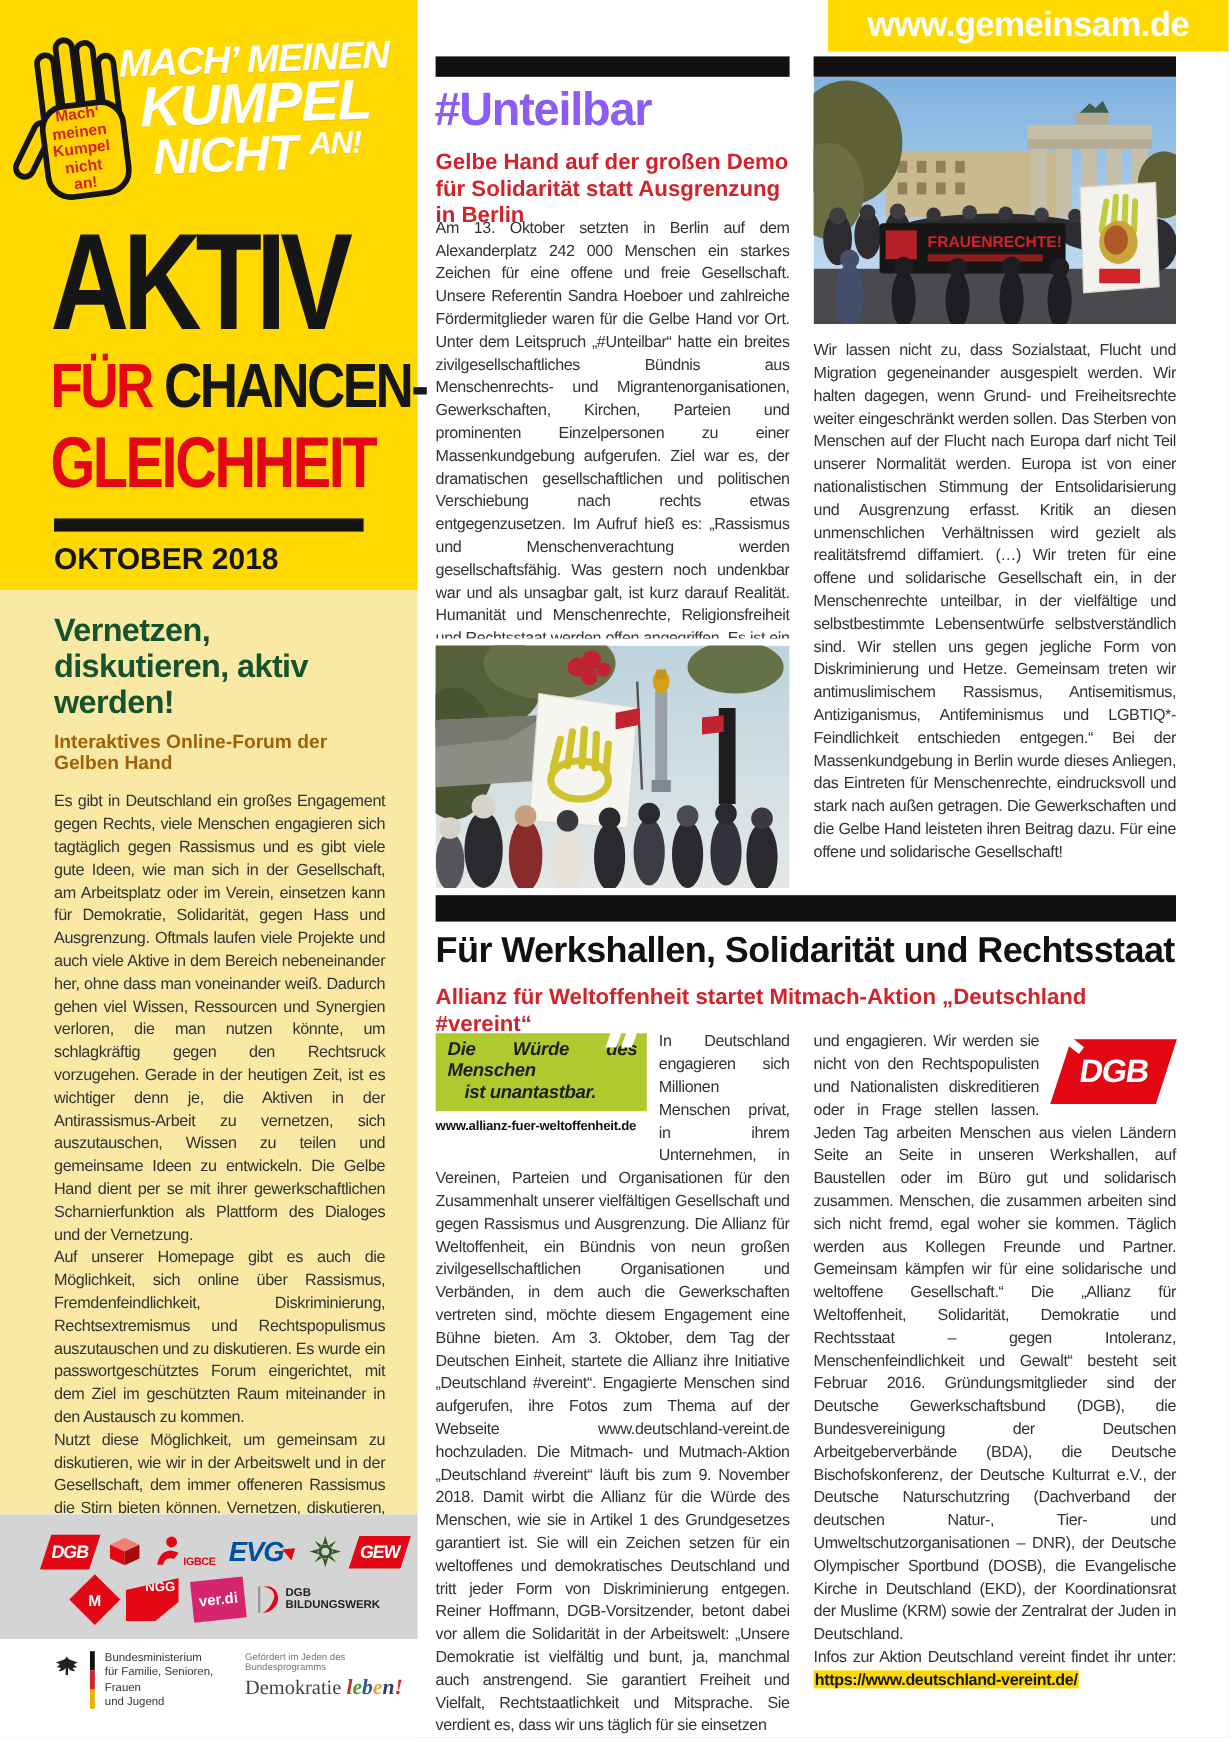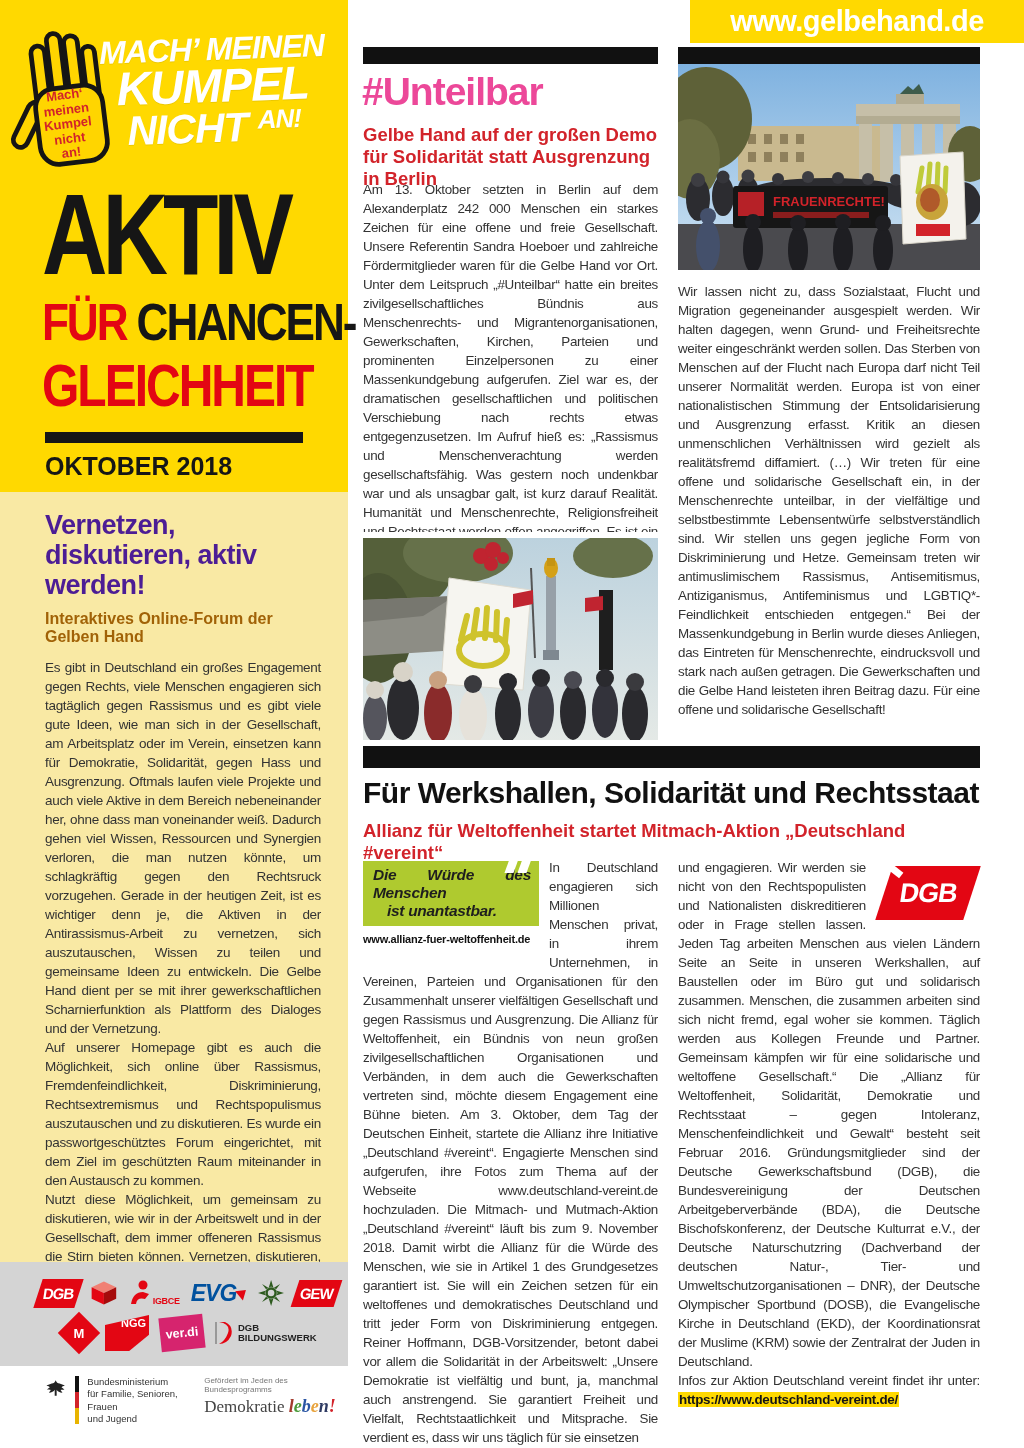--- a/index.html
+++ b/index.html
@@ -24,36 +24,36 @@
          transform:scaleX(.85);transform-origin:0 0;white-space:nowrap;color:#161616;}
   .line2 .red{color:#E30613;}
   .gleich{left:42px;top:356px;font-size:60px;line-height:1;font-weight:900;color:#E30613;
           letter-spacing:-2.5px;transform:scaleX(.8);transform-origin:0 0;white-space:nowrap;}
   .mast-bar{left:45px;top:432px;width:258px;height:11px;background:#161616;}
   .mast-date{left:45px;top:452px;font-size:25px;font-weight:bold;color:#161616;}
 
   
   .left-article{left:0;top:492px;width:348px;height:770px;background:#F9E9A4;
                 box-sizing:border-box;padding:18px 27px 0 45px;}
-  .la-title{font-size:27px;line-height:1.12;font-weight:bold;color:#4c1d95;letter-spacing:-.5px;margin:0;}
+  .la-title{font-size:27px;line-height:1.12;font-weight:bold;color:#14532d;letter-spacing:-.5px;margin:0;}
   .la-sub{font-size:16px;font-weight:bold;color:#a16207;margin:9px 0 12px 0;line-height:1.15;}
   .la-body{font-size:13.5px;line-height:19px;letter-spacing:-.3px;text-align:justify;color:#333;}
   .la-body p{margin:0;}
   .hl{background:#FFD900;font-weight:bold;color:#141414;padding:0 1px;}
 
   
   .url-bar{left:690px;top:0;width:334px;height:43px;background:#FFD900;color:#fff;font-weight:bold;
            font-size:29px;text-align:center;line-height:43px;letter-spacing:-.5px;}
   .bar{background:#111;}
   .bar-mid{left:363px;top:47px;width:295px;height:17px;}
   .bar-right{left:678px;top:47px;width:302px;height:17px;}
   .divider2{left:363px;top:746px;width:617px;height:22px;background:#111;}
 
   
-  .a1-title{left:362px;top:70px;font-size:39px;font-weight:bold;color:#ec4899;letter-spacing:-1px;}
+  .a1-title{left:362px;top:70px;font-size:39px;font-weight:bold;color:#8b5cf6;letter-spacing:-1px;}
   .a1-sub{left:363px;top:124px;width:300px;font-size:18.5px;font-weight:bold;color:#D2232A;line-height:1.2;}
   .col-body{font-size:13.4px;line-height:19px;letter-spacing:-.3px;text-align:justify;color:#333;}
   .a1-body1{left:363px;top:180px;width:295px;max-height:352px;overflow:hidden;}
   .a1-body2{left:678px;top:282px;width:302px;max-height:458px;overflow:hidden;}
   .photoA{left:678px;top:64px;width:352px;height:206px;}
   .photoB{left:363px;top:538px;width:295px;height:202px;}
 
   
   .a2-title{left:363px;top:776px;font-size:30px;font-weight:bold;color:#111;letter-spacing:-.5px;}
   .a2-sub{left:363px;top:820px;width:617px;font-size:18.5px;font-weight:bold;color:#D2232A;}
@@ -148,21 +148,21 @@
     <h2 class="la-title">Vernetzen, diskutieren, aktiv werden!</h2>
     <div class="la-sub">Interaktives Online-Forum der Gelben Hand</div>
     <div class="la-body">
       <p>Es gibt in Deutschland ein großes Engagement gegen Rechts, viele Menschen engagieren sich tagtäglich gegen Rassismus und es gibt viele gute Ideen, wie man sich in der Gesellschaft, am Arbeitsplatz oder im Verein, einsetzen kann für Demokratie, Solidarität, gegen Hass und Ausgrenzung. Oftmals laufen viele Projekte und auch viele Aktive in dem Bereich nebeneinander her, ohne dass man voneinander weiß. Dadurch gehen viel Wissen, Ressourcen und Synergien verloren, die man nutzen könnte, um schlagkräftig gegen den Rechtsruck vorzugehen. Gerade in der heutigen Zeit, ist es wichtiger denn je, die Aktiven in der Antirassismus-Arbeit zu vernetzen, sich auszutauschen, Wissen zu teilen und gemeinsame Ideen zu entwickeln. Die Gelbe Hand dient per se mit ihrer gewerkschaftlichen Scharnierfunktion als Plattform des Dialoges und der Vernetzung.</p>
       <p>Auf unserer Homepage gibt es auch die Möglichkeit, sich online über Rassismus, Fremdenfeindlichkeit, Diskriminierung, Rechtsextremismus und Rechtspopulismus auszutauschen und zu diskutieren. Es wurde ein passwortgeschütztes Forum eingerichtet, mit dem Ziel im geschützten Raum miteinander in den Austausch zu kommen.</p>
       <p>Nutzt diese Möglichkeit, um gemeinsam zu diskutieren, wie wir in der Arbeitswelt und in der Gesellschaft, dem immer offeneren Rassismus die Stirn bieten können. Vernetzen, diskutieren, aktiv werden!</p>
       <p><span>Zu unserem Forum gelangt ihr unter: </span><span class="hl">https://www.gelbehand.de/informiere-dich/forum/</span></p>
     </div>
   </div>
 
-  <div class="abs url-bar">www.gelbehand.de</div>
+  <div class="abs url-bar">www.gemeinsam.de</div>
   <div class="abs bar bar-mid"></div>
   <div class="abs bar bar-right"></div>
 
   <div class="abs a1-title">#Unteilbar</div>
   <div class="abs a1-sub">Gelbe Hand auf der großen Demo für Solidarität statt Ausgrenzung in Berlin</div>
   <div class="abs col-body a1-body1">Am 13. Oktober setzten in Berlin auf dem Alexanderplatz 242 000 Menschen ein starkes Zeichen für eine offene und freie Gesellschaft. Unsere Referentin Sandra Hoeboer und zahlreiche Fördermitglieder waren für die Gelbe Hand vor Ort. Unter dem Leitspruch „#Unteilbar“ hatte ein breites zivilgesellschaftliches Bündnis aus Menschenrechts- und Migrantenorganisationen, Gewerkschaften, Kirchen, Parteien und prominenten Einzelpersonen zu einer Massenkundgebung aufgerufen. Ziel war es, der dramatischen gesellschaftlichen und politischen Verschiebung nach rechts etwas entgegenzusetzen. Im Aufruf hieß es: „Rassismus und Menschenverachtung werden gesellschaftsfähig. Was gestern noch undenkbar war und als unsagbar galt, ist kurz darauf Realität. Humanität und Menschenrechte, Religionsfreiheit und Rechtsstaat werden offen angegriffen. Es ist ein Angriff, der uns allen gilt.</div>
 
   <div class="abs photoA">
     <svg viewBox="0 0 302 206" width="302" height="206">
       <defs>

